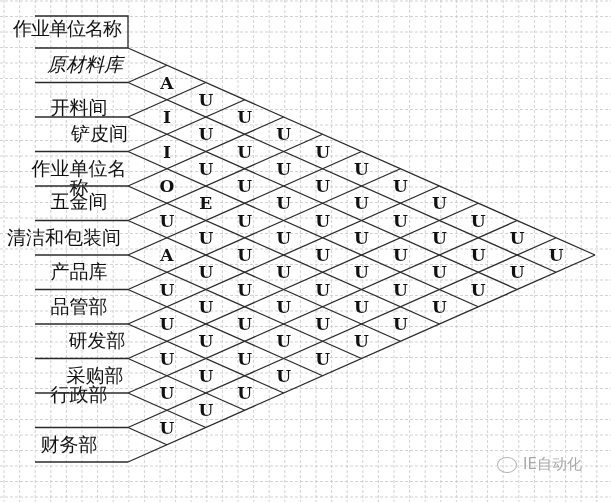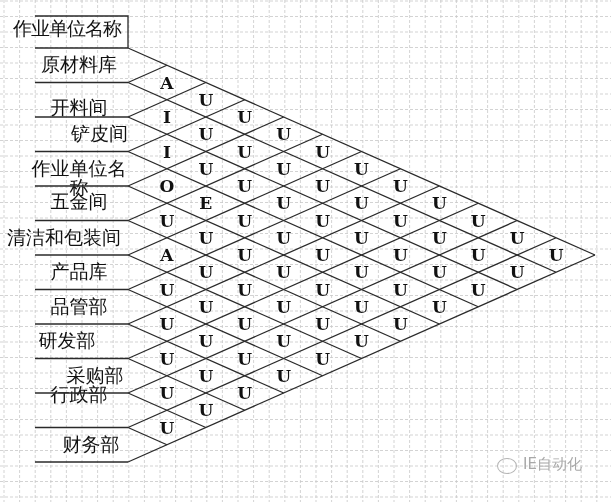--- a/index.html
+++ b/index.html
@@ -16,21 +16,21 @@
     font-size: 19px; color: #111; line-height: 1;
   }
   .header-label {
     position: absolute; left: 6px; top: 19px; width: 122px; text-align: center;
     font-family: "DejaVu Sans", "Liberation Sans", sans-serif;
     font-size: 19px; color: #111; line-height: 1; letter-spacing: -1px;
   }
   .watermark {
     position: absolute; left: 497px; top: 455px;
     font-family: "DejaVu Sans", "Liberation Sans", sans-serif;
-    font-size: 15px; color: #a8a8a8; display: flex; align-items: flex-end; gap: 6px;
+    font-size: 15px; color: #a8a8a8; display: flex; align-items: center; gap: 6px;
   }
   .wm-icon {
     width: 18px; height: 14px; border: 1.5px solid #b5b5b5; border-radius: 50%;
     display: inline-block; position: relative;
   }
 </style>
 </head>
 <body>
 
 <svg id="grid" width="611" height="502">
@@ -103,32 +103,32 @@
     <line x1="0" y1="419.5" x2="611" y2="419.5" stroke="#c8c8c8" stroke-width="0.8" stroke-dasharray="3,2"></line>
     <line x1="0" y1="435" x2="611" y2="435" stroke="#c8c8c8" stroke-width="0.8" stroke-dasharray="3,2"></line>
     <line x1="0" y1="450.5" x2="611" y2="450.5" stroke="#c8c8c8" stroke-width="0.8" stroke-dasharray="3,2"></line>
     <line x1="0" y1="466" x2="611" y2="466" stroke="#c8c8c8" stroke-width="0.8" stroke-dasharray="3,2"></line>
     <line x1="0" y1="481.5" x2="611" y2="481.5" stroke="#c8c8c8" stroke-width="0.8" stroke-dasharray="3,2"></line>
     <line x1="0" y1="497" x2="611" y2="497" stroke="#c8c8c8" stroke-width="0.8" stroke-dasharray="3,2"></line>
   </svg>
 
 <div class="header-label">作业单位名称</div>
 <div id="labels">
-    <div class="row-label" style="left: 30px; width: 98px; top: 55.25px;">原材料库</div>
+    <div class="row-label" style="left: 36px; width: 98px; top: 55.25px; font-style: italic;">原材料库</div>
     <div class="row-label" style="left: 30px; width: 98px; top: 98px;">开料间</div>
     <div class="row-label" style="left: 30px; width: 98px; top: 124.25px; text-align: right;">铲皮间</div>
     <div class="row-label" style="left: 30px; width: 98px; top: 158.75px;">作业单位名称</div>
     <div class="row-label" style="left: 30px; width: 98px; top: 192px;">五金间</div>
     <div class="row-label" style="left: 0px; width: 128px; top: 227.75px;">清洁和包装间</div>
     <div class="row-label" style="left: 30px; width: 98px; top: 262.25px;">产品库</div>
     <div class="row-label" style="left: 30px; width: 98px; top: 296.75px;">品管部</div>
-    <div class="row-label" style="left: 18px; width: 98px; top: 331.25px;">研发部</div>
+    <div class="row-label" style="left: 48px; width: 98px; top: 331.25px;">研发部</div>
     <div class="row-label" style="left: 46px; width: 98px; top: 365.75px;">采购部</div>
     <div class="row-label" style="left: 30px; width: 98px; top: 385px;">行政部</div>
-    <div class="row-label" style="left: 42px; width: 98px; top: 434.75px;">财务部</div>
+    <div class="row-label" style="left: 20px; width: 98px; top: 434.75px;">财务部</div>
   </div>
 
 <svg id="diagram" width="611" height="502">
     <polyline points="35,16 128,16 128,48" fill="none" stroke="#2a2a2a" stroke-width="1.3"></polyline>
     <line x1="35" y1="48" x2="128" y2="48" stroke="#2a2a2a" stroke-width="1.3"></line>
     <line x1="128" y1="48" x2="595" y2="255" stroke="#2a2a2a" stroke-width="1.3"></line>
     <line x1="128" y1="48" x2="128" y2="48" stroke="#2a2a2a" stroke-width="1.3"></line>
     <line x1="35" y1="82.5" x2="128" y2="82.5" stroke="#2a2a2a" stroke-width="1.3"></line>
     <line x1="128" y1="82.5" x2="556.0833333333333" y2="272.25" stroke="#2a2a2a" stroke-width="1.3"></line>
     <line x1="128" y1="82.5" x2="166.91666666666666" y2="65.25" stroke="#2a2a2a" stroke-width="1.3"></line>

